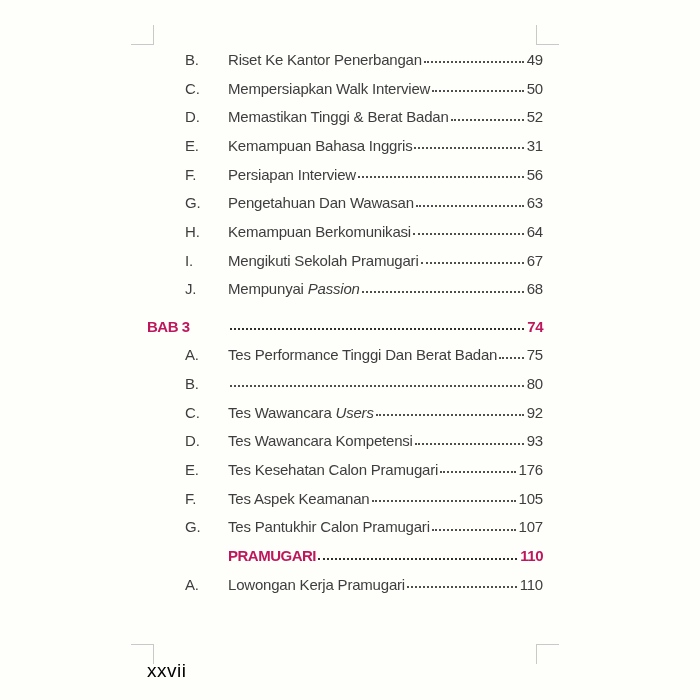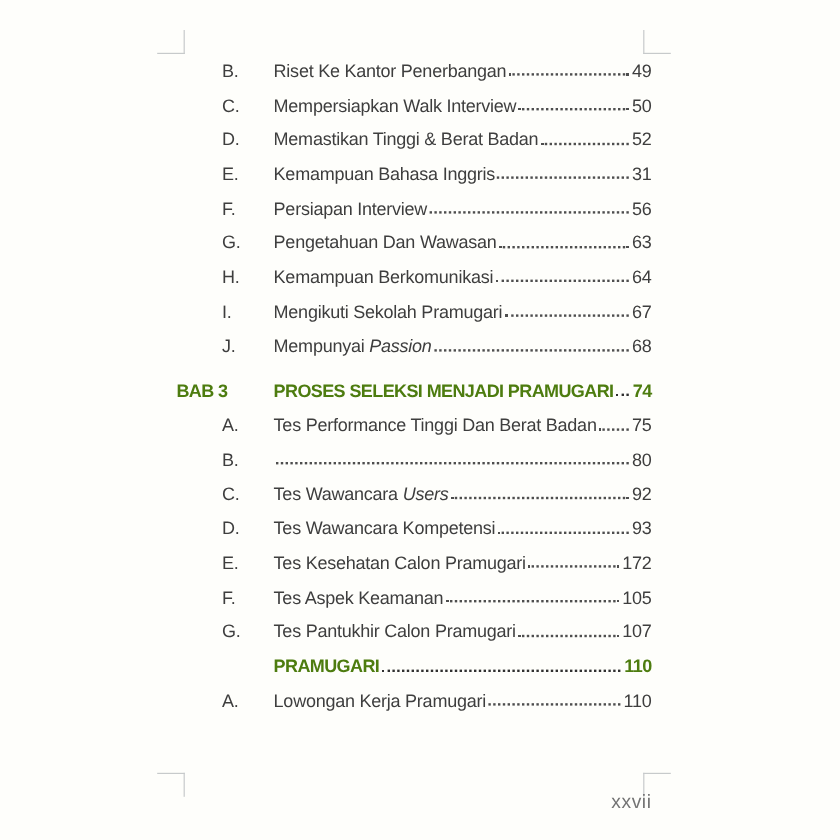--- a/index.html
+++ b/index.html
@@ -24,41 +24,41 @@
   .row {
     display:flex; align-items:center;
     height:28.7px;
     font-size:15px; letter-spacing:-0.2px;
     color:#3e3e3e; white-space:nowrap;
   }
   .row .label { flex:0 0 81px; width:81px; }
   .row.item .label { padding-left:38px; }
 
   .row.chapter, .row.chapter_continuation {
-    font-weight:bold; color:#4d7c0f; letter-spacing:-0.5px;align-items:center;
+    font-weight:bold; color:#be185d; letter-spacing:-0.5px;align-items:center;
   }
   .row.chapter { margin-top:8.5px; }
 
   .title { flex:0 0 auto; }
   .italic { font-style:italic; }
 
   .leader {
     flex:1 1 auto; min-width:6px; height:2px;
     border-bottom:2px dotted #4e4e4e;
     position:relative; top:3px;
     margin:0 3px 0 2px;
   }
   .row.chapter .leader, .row.chapter_continuation .leader { border-bottom-color:#303030; }
 
   .pagenum { flex:0 0 auto; }
 
   .footer {
     position:absolute; left:147px; top:660px; width:396px;
-    text-align:right; font-size:16px; letter-spacing:0.5px;
-    color:#737373;
+    text-align:left; font-size:19px; letter-spacing:0.5px;
+    color:#000000;
   }
 </style>
 </head>
 <body>
 
 <div class="sheet">
   <div class="crop tl"></div>
   <div class="crop tr"></div>
   <div class="crop bl"></div>
   <div class="crop br"></div>
@@ -113,21 +113,20 @@
         <span class="pagenum">67</span>
       </div>
       <div class="row item">
         <span class="label">J.</span>
         <span class="title"><span>Mempunyai </span><span class="italic">Passion</span></span>
         <span class="leader"></span>
         <span class="pagenum">68</span>
       </div>
       <div class="row chapter">
         <span class="label">BAB 3</span>
-        <span class="title"><span>PROSES SELEKSI MENJADI PRAMUGARI</span></span>
         <span class="leader"></span>
         <span class="pagenum">74</span>
       </div>
       <div class="row item">
         <span class="label">A.</span>
         <span class="title"><span>Tes Performance Tinggi Dan Berat Badan</span></span>
         <span class="leader"></span>
         <span class="pagenum">75</span>
       </div>
       <div class="row item">
@@ -144,21 +143,21 @@
       <div class="row item">
         <span class="label">D.</span>
         <span class="title"><span>Tes Wawancara Kompetensi</span></span>
         <span class="leader"></span>
         <span class="pagenum">93</span>
       </div>
       <div class="row item">
         <span class="label">E.</span>
         <span class="title"><span>Tes Kesehatan Calon Pramugari</span></span>
         <span class="leader"></span>
-        <span class="pagenum">172</span>
+        <span class="pagenum">176</span>
       </div>
       <div class="row item">
         <span class="label">F.</span>
         <span class="title"><span>Tes Aspek Keamanan</span></span>
         <span class="leader"></span>
         <span class="pagenum">105</span>
       </div>
       <div class="row item">
         <span class="label">G.</span>
         <span class="title"><span>Tes Pantukhir Calon Pramugari</span></span>

